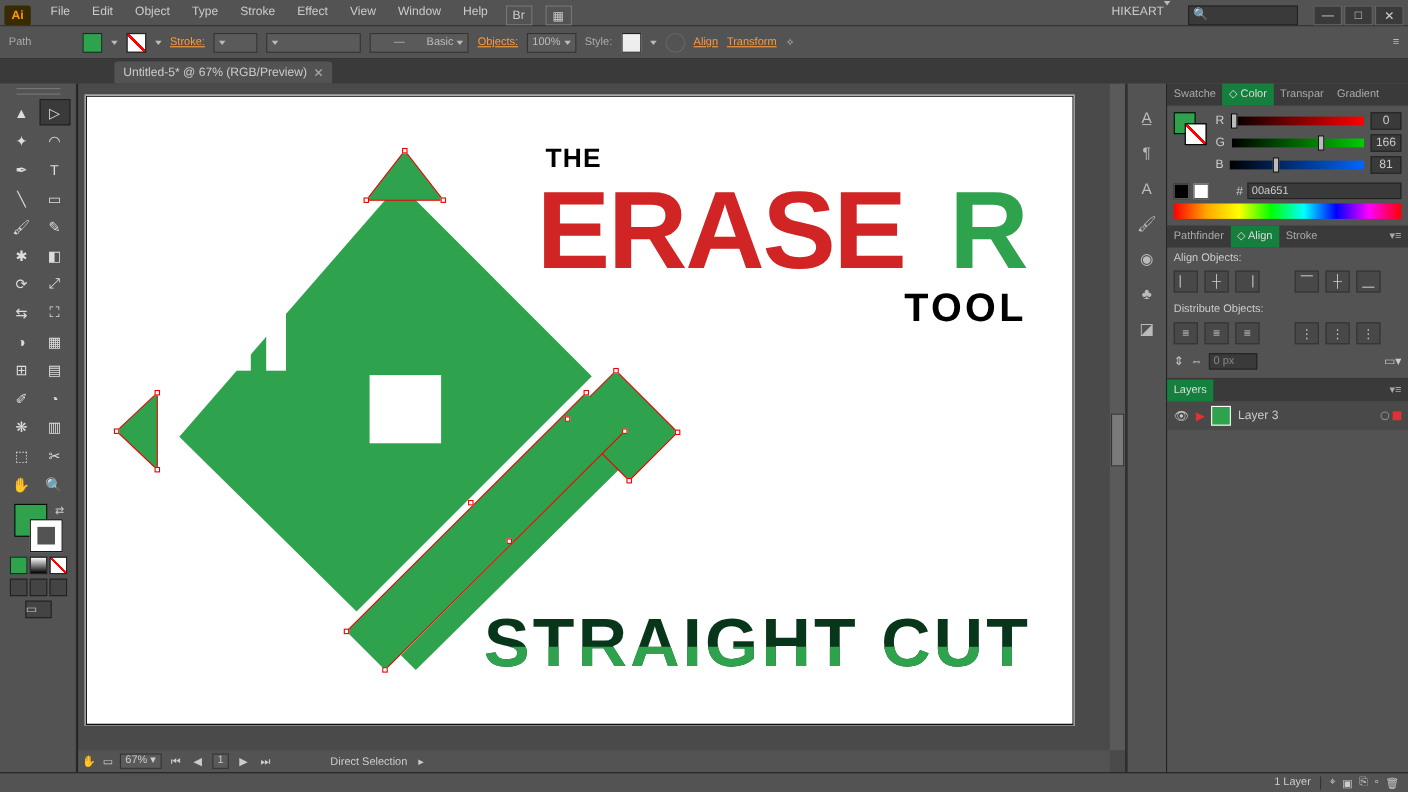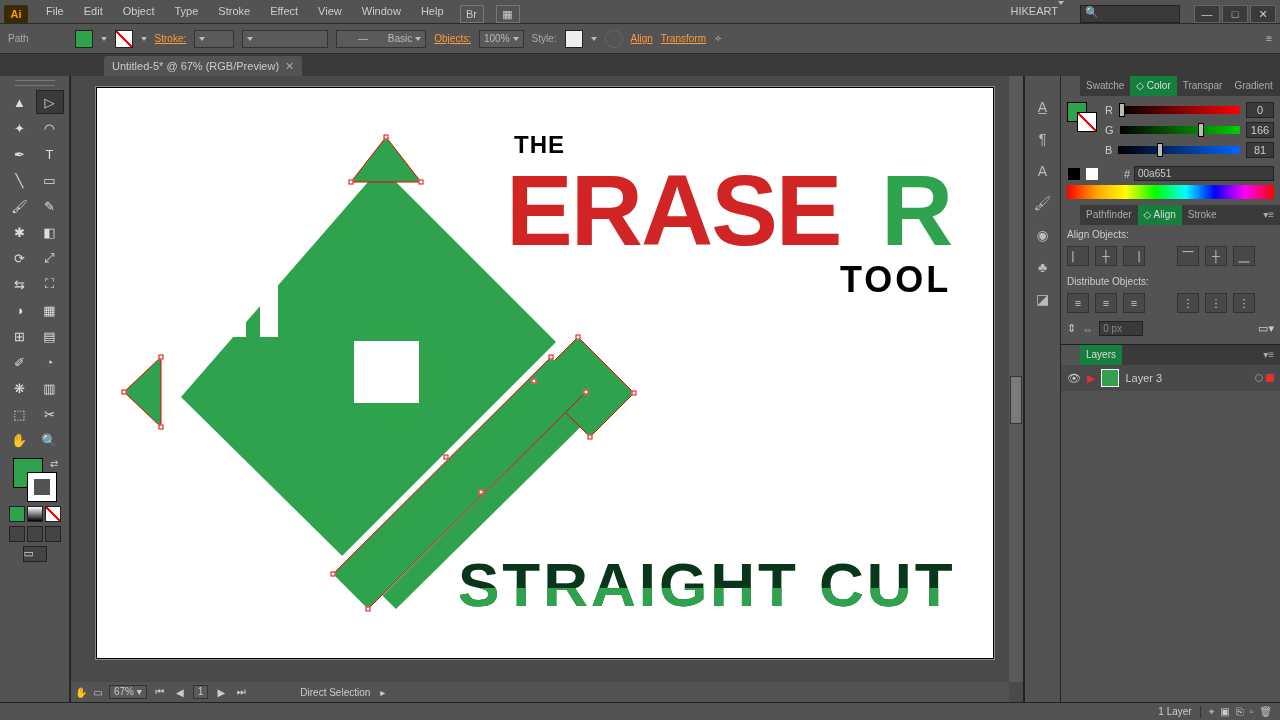--- a/index.html
+++ b/index.html
@@ -38,32 +38,32 @@
   .fillstroke { margin-top:6px; position:relative; width:44px; height:44px;}
   .fillstroke .fill { position:absolute; top:0; left:0; width:30px; height:30px; background:#2fa24e; border:1px solid #000;}
   .fillstroke .stroke { position:absolute; bottom:0; right:0; width:30px; height:30px; background:#fff; border:1px solid #000;}
   .fillstroke .stroke:after { content:""; position:absolute; inset:6px; background:#535353;}
   .fillstroke .swaparrow{position:absolute; top:0; right:-2px; font-size:10px; color:#ccc;}
   .small-swatch-row { display:flex; gap:2px; margin-top:4px;}
   .small-swatch-row div { width:16px; height:16px; border:1px solid #222;}
   .diag-none { background:linear-gradient(to top right, #fff 0 45%, red 45% 55%, #fff 55% 100%);}
 
   .canvas-area { flex:1; background:#4a4a4a; position:relative; overflow:hidden; border-left:1px solid #222; border-right:1px solid #222;}
-  .canvas { position:absolute; top:10px; left:24px; width:900px; height:574px; background:#fff; border:1px solid #888; box-shadow:0 0 0 1px #000 inset;}
+  .canvas { position:absolute; top:10px; left:6px; width:900px; height:574px; background:#fff; border:1px solid #888; box-shadow:0 0 0 1px #000 inset;}
   .scroll-v { position:absolute; right:0; top:0; bottom:20px; width:14px; background:#5a5a5a;}
   .scroll-v .thumb{ position:absolute; top:300px; width:12px; left:1px; height:48px; background:#7a7a7a; border:1px solid #333;}
   .scroll-h { position:absolute; left:0; right:14px; bottom:0; height:20px; background:#535353; display:flex; align-items:center; gap:6px; padding:0 4px; font-size:10px;}
   .scroll-h .seg { border:1px solid #333; padding:0 4px; height:14px; line-height:12px; background:#5a5a5a;}
   .scroll-h .navbtn { width:14px; text-align:center;}
 
   .right-dock { width:36px; background:#535353; border-left:1px solid #222; display:flex; flex-direction:column; align-items:center; gap:10px; padding-top:20px;}
   .right-dock .dockicon { width:22px; height:22px; color:#bbb; display:flex; align-items:center; justify-content:center; font-size:14px;}
 
   .panels { width:220px; background:#535353; border-left:1px solid #222; display:flex; flex-direction:column; }
-  .panel-tabs { display:flex; background:#3a3a3a; height:20px; font-size:10px;margin-left:19px;}
+  .panel-tabs { display:flex; background:#3a3a3a; height:20px; font-size:10px;}
   .panel-tabs div { padding:0 6px; line-height:20px; color:#aaa;}
   .panel-tabs div.active { background:#15803d; color:#ddd;}
   .color-panel { padding:6px; }
   .color-panel .row { display:flex; align-items:center; gap:6px; margin-bottom:4px;}
   .slider { flex:1; height:8px; background:linear-gradient(to right, #000, #f00); position:relative;}
   .slider.g { background:linear-gradient(to right, #000, #0c0);}
   .slider.b { background:linear-gradient(to right, #000, #06f);}
   .slider .knob{ position:absolute; top:-3px; width:6px; height:14px; background:#bbb; border:1px solid #000;}
   .valbox { width:28px; height:16px; background:#3a3a3a; border:1px solid #222; text-align:center; line-height:14px;}
   .spectrum { height:14px; background:linear-gradient(to right, red,orange,yellow,lime,cyan,blue,magenta,red);}

